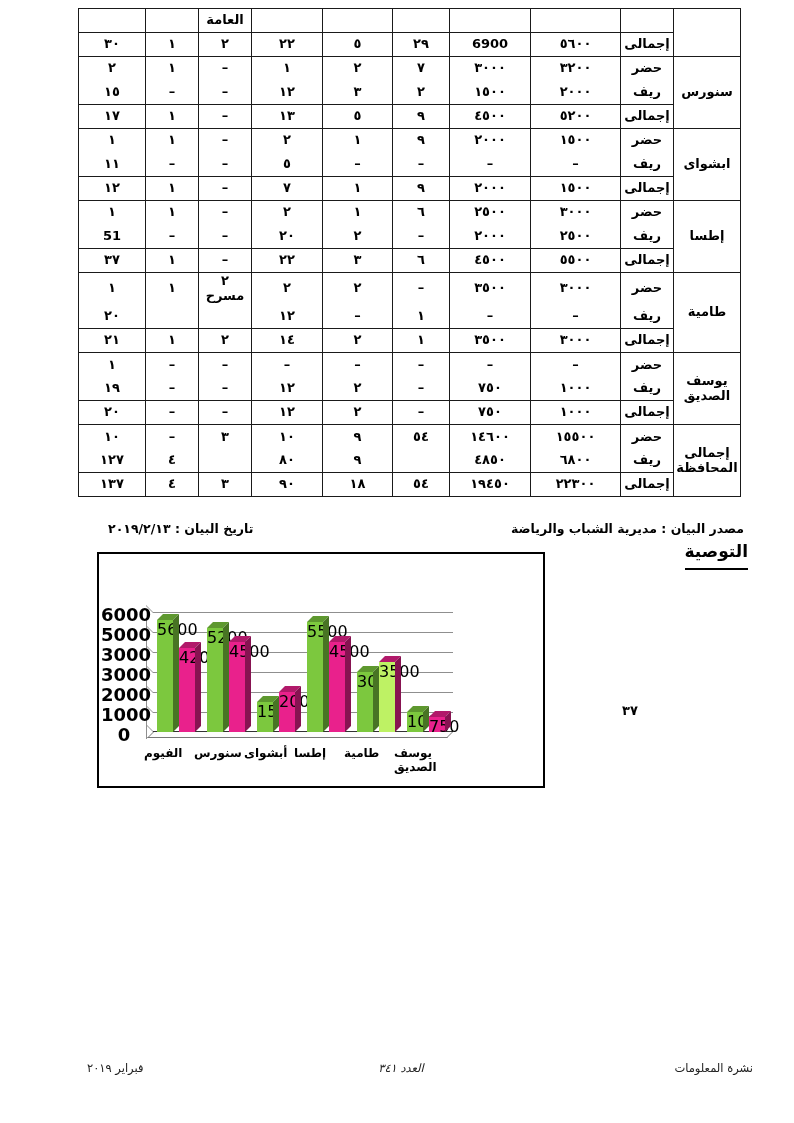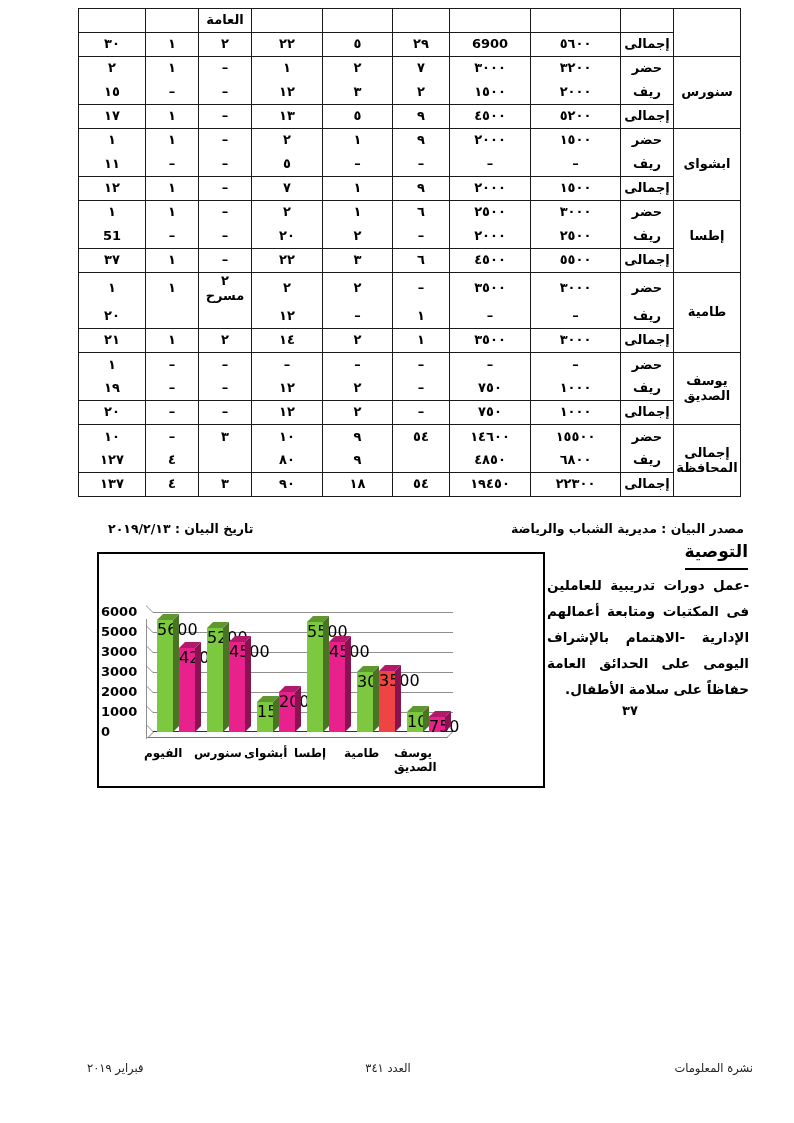--- a/index.html
+++ b/index.html
@@ -74,39 +74,39 @@
   .bar { position:absolute; bottom:0; }
   .bar::after {
     content:""; position:absolute; left:100%; top:0; width:6px; height:100%;
     background:var(--side); transform:skewY(-45deg); transform-origin:0 0;
   }
   .bar::before {
     content:""; position:absolute; left:0; top:-6px; width:100%; height:6px;
     background:var(--top); transform:skewX(-45deg); transform-origin:0 100%;
   }
   .ylab {
-    position:absolute; left:2px; width:46px; text-align:left;
-    font-size:13px; font-weight:bold;
+    position:absolute; left:2px; width:46px; text-align:center;
+    font-size:18px; font-weight:bold;
   }
   .xlab {
     position:absolute; width:70px; text-align:left; direction:rtl;
     font-size:12px; font-weight:bold; line-height:14px;
   }
   .legend { position:absolute; left:352px; top:104px; width:64px; }
   .legend-item {
     display:flex; direction:rtl; justify-content:flex-start; align-items:center;
     gap:6px; margin-bottom:22px; font-size:12px; font-weight:bold;
   }
   .legend-swatch { width:11px; height:11px; display:inline-block; }
 
   
   .footer { position:absolute; left:0; top:1061px; width:100%; height:20px;
     font-size:11.5px; color:#222; }
   .footer .f-right { position:absolute; right:41px; direction:rtl; }
-  .footer .f-center { position:absolute; left:358px; width:60px; text-align:center; direction:rtl; }
+  .footer .f-center { position:absolute; left:371px; width:60px; text-align:center; direction:rtl;font-style:italic; }
   .footer .f-left { position:absolute; left:87px; direction:rtl; }
 </style>
 </head>
 <body>
 
 <div class="page" data-name="document-page">
 
   <table class="stats-table" dir="rtl" data-name="statistics-table">
     <colgroup>
       <col style="width:67px">
@@ -350,45 +350,41 @@
         </tr>
       </tbody>
   </table>
 
   <div class="source-row" data-name="source-date-line">
     <span data-name="data-source-text">مصدر البيان : مديرية الشباب والرياضة</span>
     <span data-name="data-date-text">تاريخ البيان : ٢٠١٩/٢/١٣</span>
   </div>
 
   <div class="rec-heading" data-name="recommendation-heading">التوصية</div>
-  <div class="rec-body" data-name="recommendation-text">
-    <span data-name="recommendation-item">-عمل دورات تدريبية للعاملين فى المكتبات ومتابعة أعمالهم الإدارية</span>
-    <span data-name="recommendation-item">-الاهتمام بالإشراف اليومى على الحدائق العامة حفاظاً على سلامة الأطفال.</span>
-  </div>
 
   <div class="chart-box" data-name="children-bar-chart">
     <div class="plot" id="plot" data-name="chart-plot-area">
         <div class="gl gl0" data-name="gridline" style="top: 119px;"></div>
         <div class="gl" data-name="gridline" style="top: 100px;"></div>
         <div class="gl" data-name="gridline" style="top: 80px;"></div>
         <div class="gl" data-name="gridline" style="top: 60px;"></div>
         <div class="gl" data-name="gridline" style="top: 40px;"></div>
         <div class="gl" data-name="gridline" style="top: 20px;"></div>
         <div class="gl" data-name="gridline" style="top: 0px;"></div>
         <div class="wall" data-name="chart-wall-edge"></div>
         <div class="bar" data-name="bar-series0-cat0" style="left: 4px; width: 16px; height: 112px; background: rgb(124, 200, 62); --side: rgb(72,116,36); --top: rgb(94,152,47);">5600</div>
         <div class="bar" data-name="bar-series1-cat0" style="left: 26px; width: 16px; height: 84px; background: rgb(233, 33, 140); --side: rgb(135,19,81); --top: rgb(177,25,106);">4200</div>
         <div class="bar" data-name="bar-series0-cat1" style="left: 54px; width: 16px; height: 104px; background: rgb(124, 200, 62); --side: rgb(72,116,36); --top: rgb(94,152,47);">5200</div>
         <div class="bar" data-name="bar-series1-cat1" style="left: 76px; width: 16px; height: 90px; background: rgb(233, 33, 140); --side: rgb(135,19,81); --top: rgb(177,25,106);">4500</div>
         <div class="bar" data-name="bar-series0-cat2" style="left: 104px; width: 16px; height: 30px; background: rgb(124, 200, 62); --side: rgb(72,116,36); --top: rgb(94,152,47);">1500</div>
         <div class="bar" data-name="bar-series1-cat2" style="left: 126px; width: 16px; height: 40px; background: rgb(233, 33, 140); --side: rgb(135,19,81); --top: rgb(177,25,106);">2000</div>
         <div class="bar" data-name="bar-series0-cat3" style="left: 154px; width: 16px; height: 110px; background: rgb(124, 200, 62); --side: rgb(72,116,36); --top: rgb(94,152,47);">5500</div>
         <div class="bar" data-name="bar-series1-cat3" style="left: 176px; width: 16px; height: 90px; background: rgb(233, 33, 140); --side: rgb(135,19,81); --top: rgb(177,25,106);">4500</div>
         <div class="bar" data-name="bar-series0-cat4" style="left: 204px; width: 16px; height: 60px; background: rgb(124, 200, 62); --side: rgb(72,116,36); --top: rgb(94,152,47);">3000</div>
-        <div class="bar" data-name="bar-series1-cat4" style="left: 226px; width: 16px; height: 61px; background: #ef4444; --side: rgb(135,19,81); --top: rgb(177,25,106);">3500</div>
+        <div class="bar" data-name="bar-series1-cat4" style="left: 226px; width: 16px; height: 70px; background: #bef264; --side: rgb(135,19,81); --top: rgb(177,25,106);">3500</div>
         <div class="bar" data-name="bar-series0-cat5" style="left: 254px; width: 16px; height: 20px; background: rgb(124, 200, 62); --side: rgb(72,116,36); --top: rgb(94,152,47);">1000</div>
         <div class="bar" data-name="bar-series1-cat5" style="left: 276px; width: 16px; height: 15px; background: rgb(233, 33, 140); --side: rgb(135,19,81); --top: rgb(177,25,106);">750</div>
         <div class="floor" data-name="chart-floor"></div>
       </div>
     <div id="ylabels">
         <div class="ylab" data-name="y-axis-label" style="top: 170px;">0</div>
         <div class="ylab" data-name="y-axis-label" style="top: 150px;">1000</div>
         <div class="ylab" data-name="y-axis-label" style="top: 130px;">2000</div>
         <div class="ylab" data-name="y-axis-label" style="top: 110px;">3000</div>
         <div class="ylab" data-name="y-axis-label" style="top: 90px;">3000</div>

